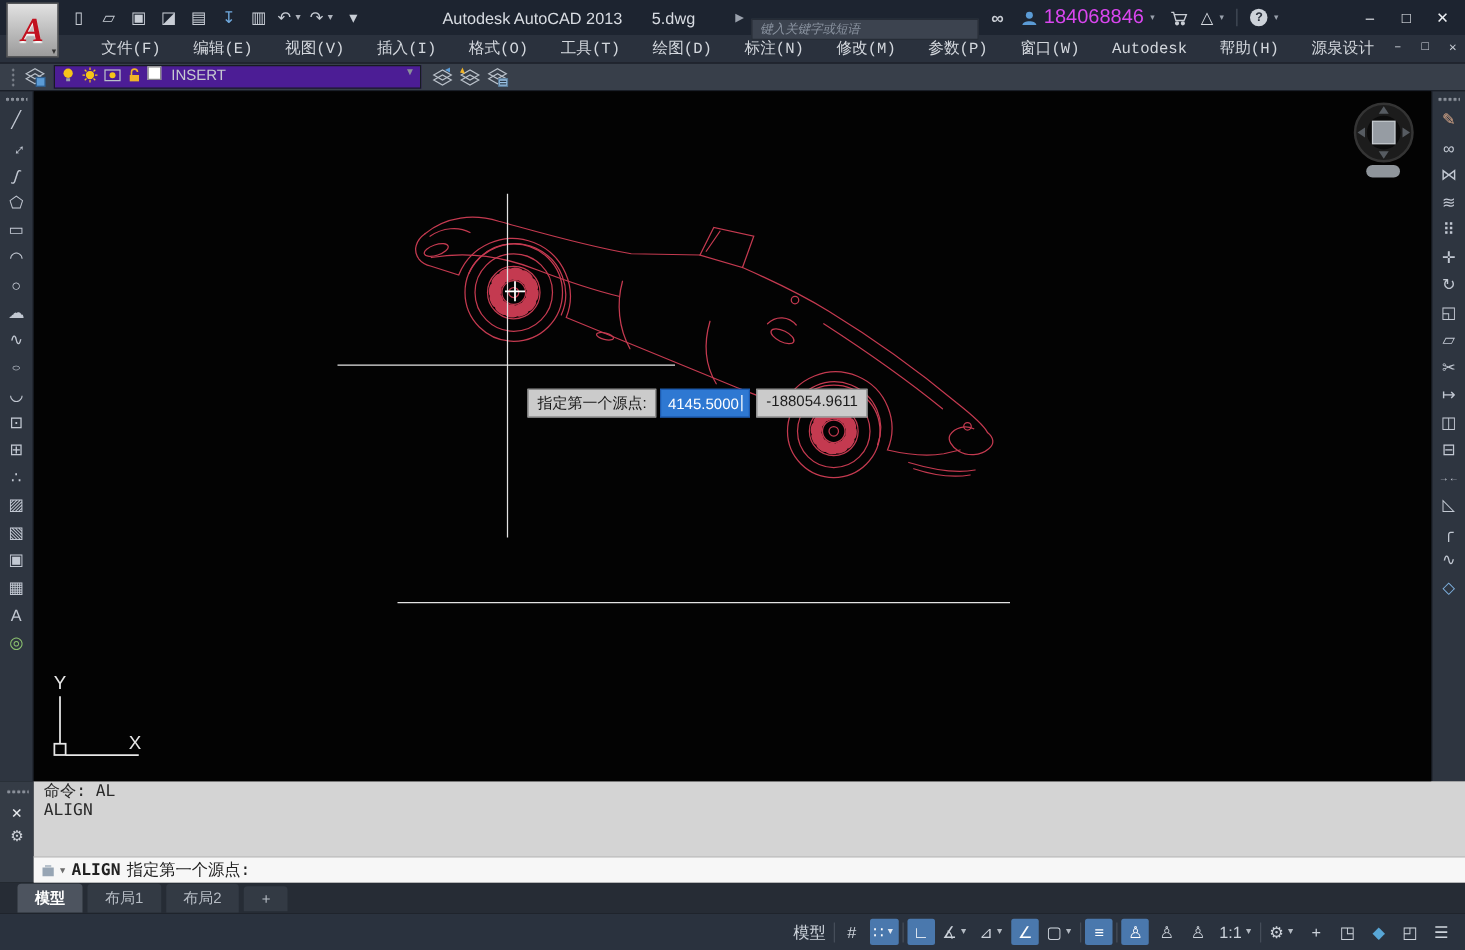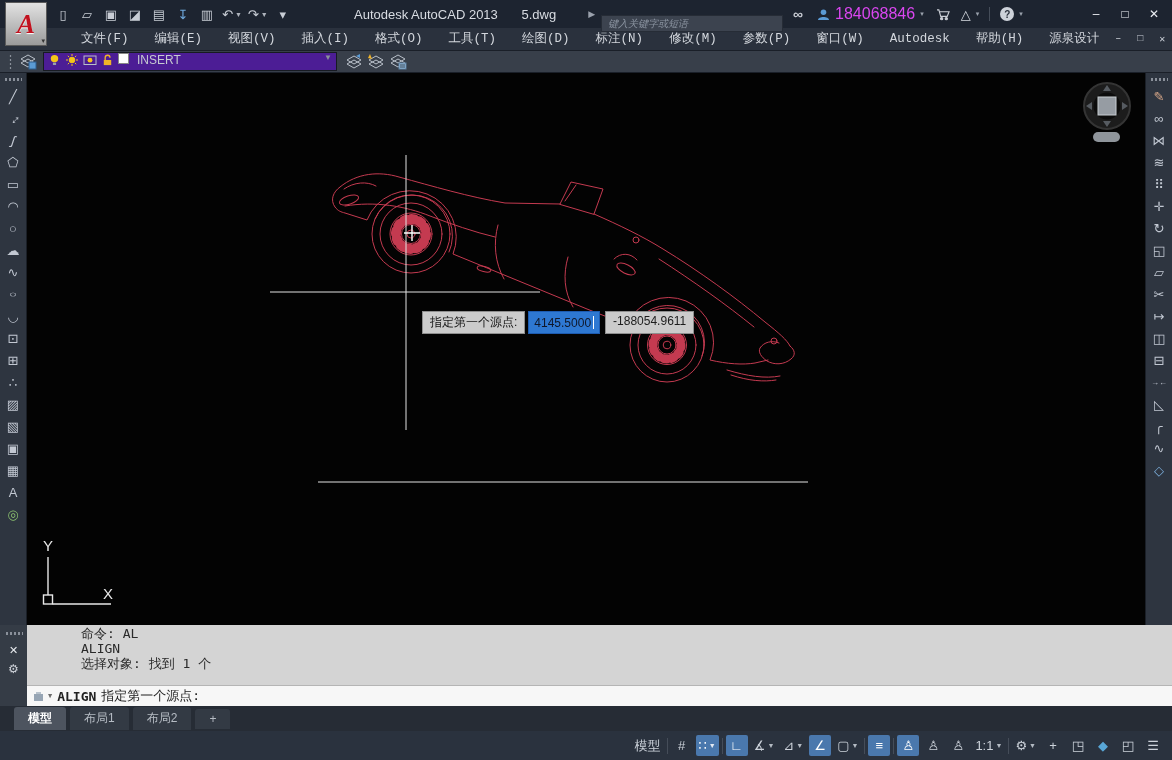--- a/index.html
+++ b/index.html
@@ -70,39 +70,39 @@
   .side-toolbar.right { border-left:1px solid #1a1f27; }
   .icon-btn { width:21px; height:20px; margin:1px 0; display:flex; align-items:center;
     justify-content:center; font-size:13px; color:#c2c8d2; border-radius:2px; }
   .canvas { flex:1; position:relative; background:#030303; overflow:hidden; }
   .drawing { position:absolute; left:0; top:0; }
 
   
   .dyninput { position:absolute; left:395px; top:238px; display:flex; align-items:stretch;
     gap:3px; font-size:12px; white-space:nowrap; }
   .di-label { background:#cbcbcb; border:1px solid #8e8e8e; color:#151515; padding:2px 7px; }
-  .di-x { background:#2e78d2; border:1px solid #1d5bb0; color:#0f172a; padding:2px 5px;
+  .di-x { background:#2e78d2; border:1px solid #1d5bb0; color:#ffffff; padding:2px 5px;
     display:inline-flex; align-items:center; }
   .di-cursor { width:1px; height:13px; background:#fff; margin-left:2px; }
   .di-y { background:#cbcbcb; border:1px solid #8e8e8e; color:#1c1c1c; padding:2px 7px;
     margin-left:2px; }
 
   .viewcube { position:absolute; right:6px; top:6px; }
   .ucs { position:absolute; left:0; bottom:0; }
 
   
   .cmdpanel { height:81px; display:flex; }
   .cmd-side { width:27px; background:#353c46; display:flex; flex-direction:column;
     align-items:center; padding-top:3px; gap:5px; }
   .cmd-x { color:#e8ebef; font-size:11px; }
   .cmd-wrench { color:#cfd3da; font-size:12px; }
   .cmd-main { flex:1; display:flex; flex-direction:column; background:#d4d4d4; }
-  .cmd-history { flex:1; padding:2px 24px;
+  .cmd-history { flex:1; padding:2px 8px;
     font-family:"DejaVu Sans Mono","Liberation Mono",monospace;
-    font-size:13px; color:#2a2a2a;margin-left:30px; }
+    font-size:13px; color:#2a2a2a; }
   .cmd-hline { line-height:14.8px; }
   .cmd-active { height:21px; background:#f7f7f7; border-top:1px solid #b5b5b5;
     display:flex; align-items:center; padding-left:6px; gap:5px;
     font-family:"DejaVu Sans Mono","Liberation Mono",monospace; font-size:13px; color:#222; }
   .cmd-active b { font-weight:bold; }
   .cmd-icon { display:flex; align-items:center; gap:2px; }
   .cmd-icon .caret { font-size:7px; color:#555; }
 
   
   .tabsbar { height:25px; background:#262c35; display:flex; align-items:center;
@@ -399,21 +399,20 @@
 <div class="cmdpanel">
   <div class="cmd-side">
     <div class="grip-h"></div>
     <span class="cmd-x">✕</span>
     <span class="cmd-wrench">⚙</span>
   </div>
   <div class="cmd-main">
     <div class="cmd-history">
         <div class="cmd-hline">命令: AL</div>
         <div class="cmd-hline">ALIGN</div>
-        <div class="cmd-hline">选择对象: 找到 1 个</div>
       </div>
     <div class="cmd-active">
       <span class="cmd-icon">
         <svg width="11" height="11" viewBox="0 0 11 11">
             <rect x="1" y="3" width="9" height="7" fill="#97a5b4"></rect>
             <rect x="3" y="1" width="5" height="2" fill="#b8c2cc"></rect>
           </svg>
         <span class="caret">▼</span>
       </span>
       <b>ALIGN</b>

